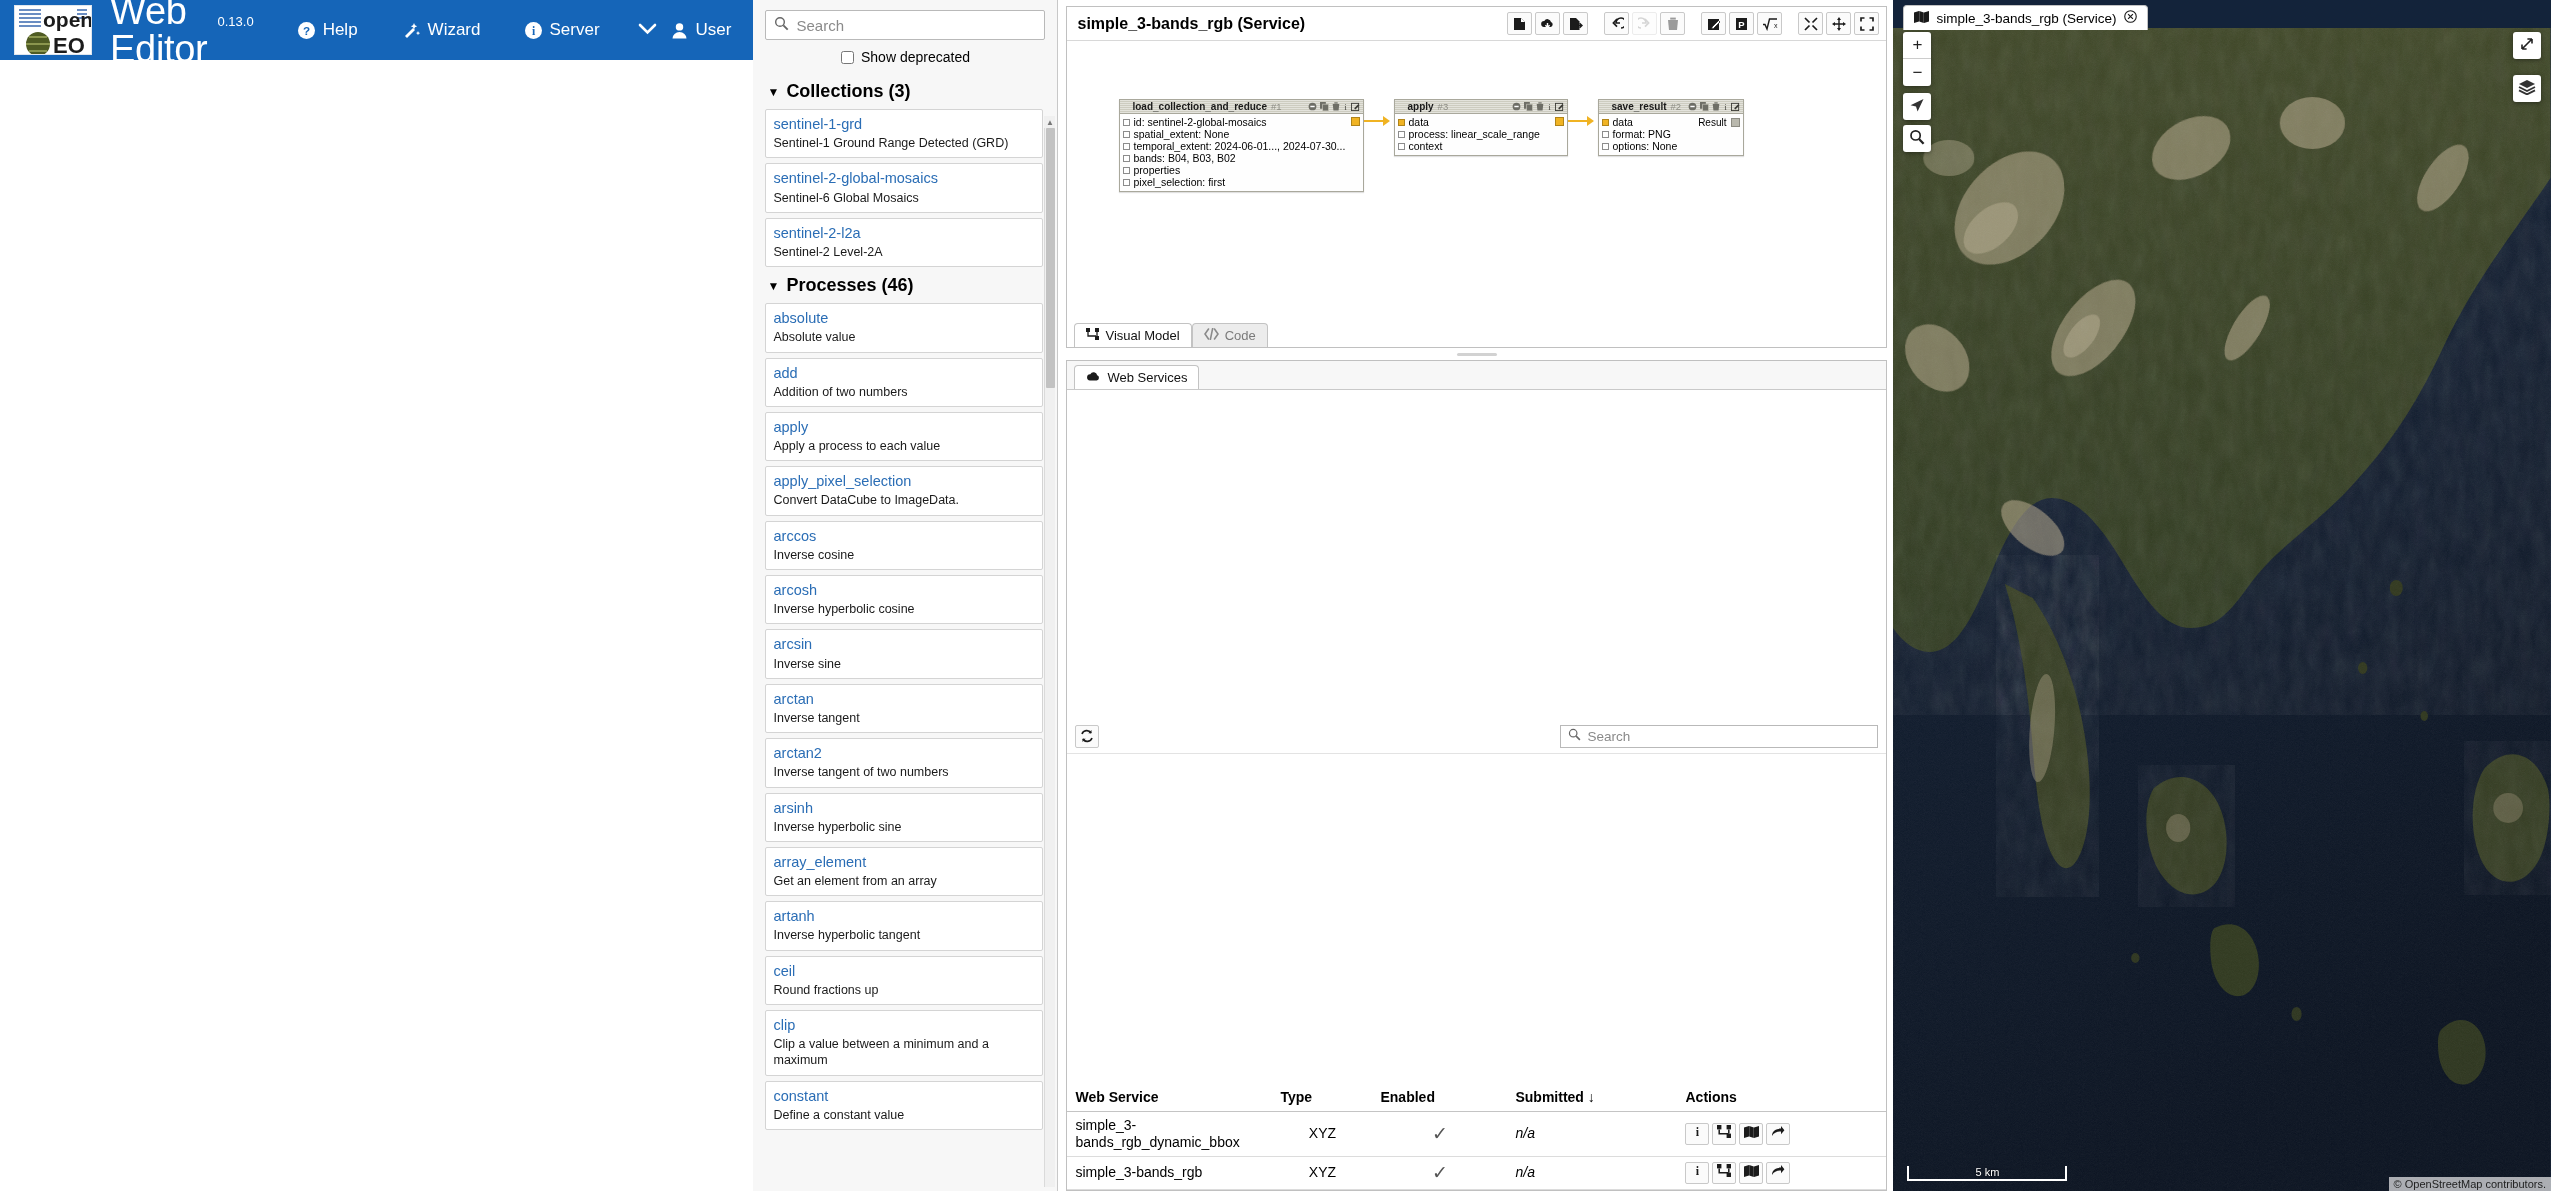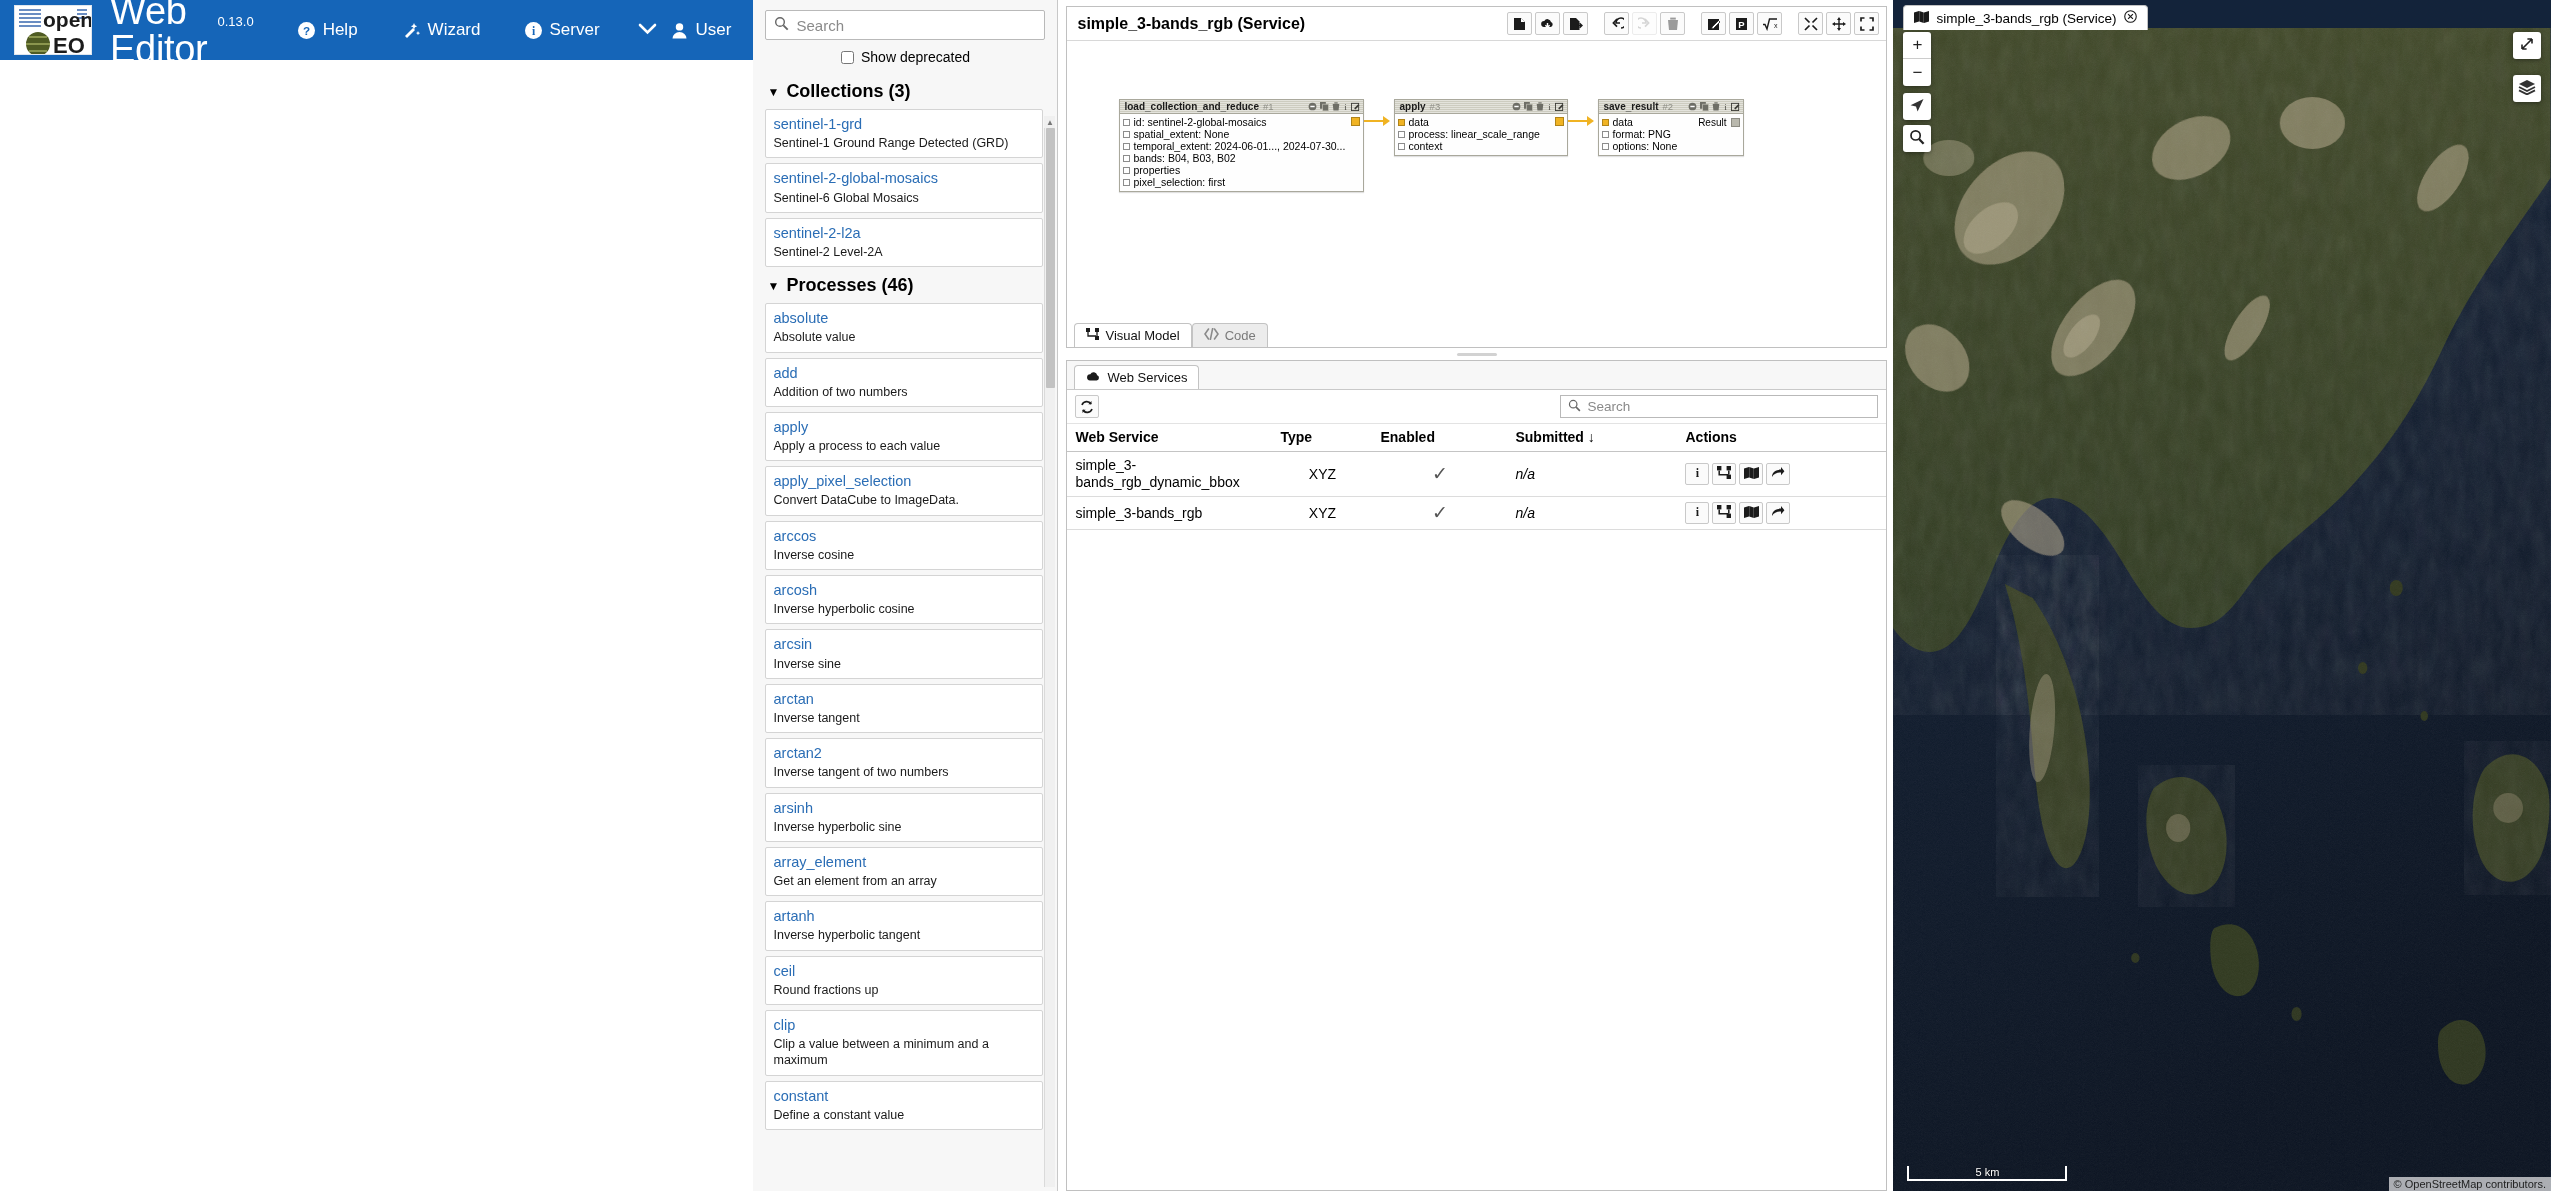--- a/index.html
+++ b/index.html
@@ -112,21 +112,21 @@
   .tb-btn.disabled { opacity: .35; cursor: default; }
   .canvas { flex: 1 1 auto; position: relative; overflow: hidden; background: #fff; }
 
   
   .node {
     position: absolute; border: 1px solid #a9a89c; background: #fefefe;
     font-size: 10.5px; box-shadow: 0 1px 1px rgba(0,0,0,.12);
   }
   .node-head {
     background: #cdccc0; height: 14px; display: flex; align-items: center;
-    padding: 0 3px 0 4px; gap: 4px; border-bottom: 1px solid #a9a89c;
+    padding: 0 3px 0 12px; gap: 4px; border-bottom: 1px solid #a9a89c;
     background-image: repeating-linear-gradient(0deg, rgba(255,255,255,.45) 0 1px, transparent 1px 2px);
   }
   .node-name { font-weight: bold; font-size: 10px; color: #1a1a1a; }
   .node-id { font-size: 9.5px; color: #8d8d85; }
   .node-head-icons { margin-left: auto; display: flex; gap: 3px; align-items: center; }
   .node-body { padding: 2px 3px 3px 3px; }
   .param { display: flex; align-items: center; gap: 3px; height: 12px; white-space: nowrap; }
   .cb {
     width: 7px; height: 7px; border: 1px solid #8c8c8c; background: #fff;
     flex: 0 0 7px; display: inline-block;
@@ -151,21 +151,21 @@
     border: 1px solid #c3c3c3; border-bottom: none; border-radius: 4px 4px 0 0;
     font-size: 13px; background: #ececec; color: #7a7a7a; cursor: pointer;
   }
   .tab.active { background: #fff; color: #111; }
 
   .splitter {
     height: 12px; flex: 0 0 12px; display: flex; align-items: center; justify-content: center;
   }
   .splitter i { display: block; width: 40px; height: 3px; background: #d2d2d2; border-radius: 2px; }
 
-  .services-panel { flex: 1 1 auto; min-height: 0; }
+  .services-panel { flex: 1 1 auto; min-height: 0; justify-content: space-between; }
   .services-tabrow { display: flex; align-items: flex-end; padding: 4px 0 0 7px; height: 29px;
     border-bottom: 1px solid #c9c9c9; background: #f7f7f7; }
   .svc-toolbar {
     height: 34px; display: flex; align-items: center; padding: 0 8px; gap: 8px;
     border-bottom: 1px solid #e3e3e3;
   }
   .svc-refresh {
     width: 24px; height: 23px; border: 1px solid #c9c9c9; background: #fbfbfb;
     display: flex; align-items: center; justify-content: center; border-radius: 2px; cursor: pointer;
   }

